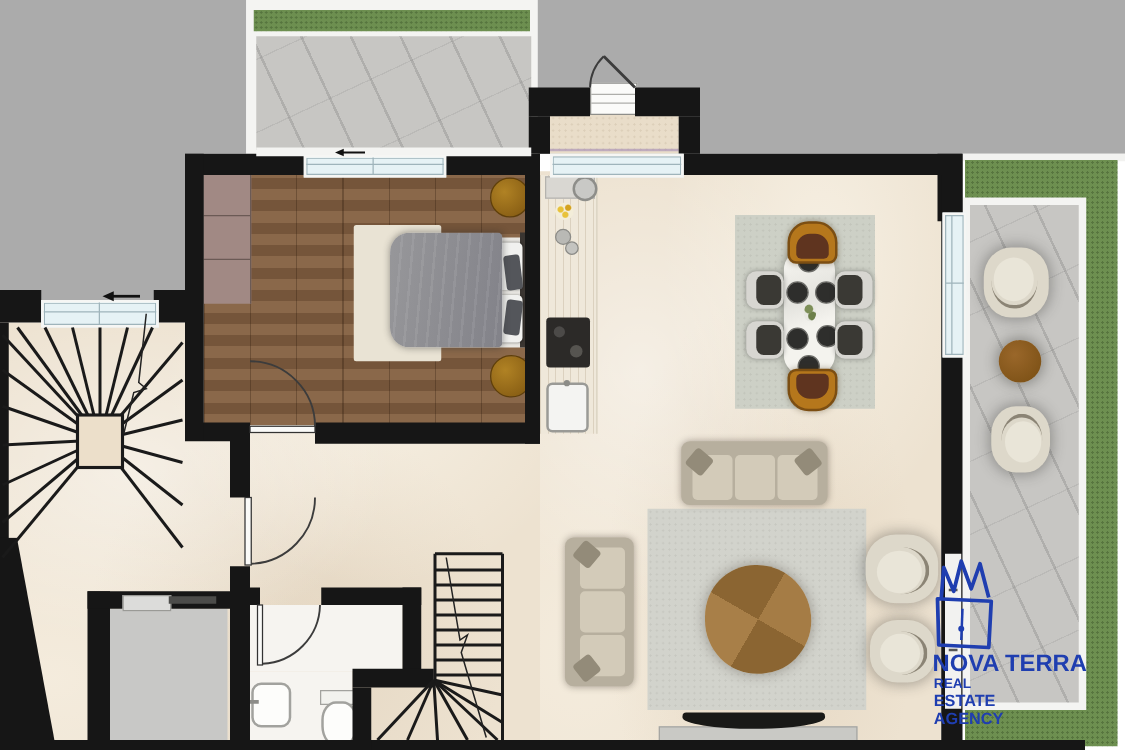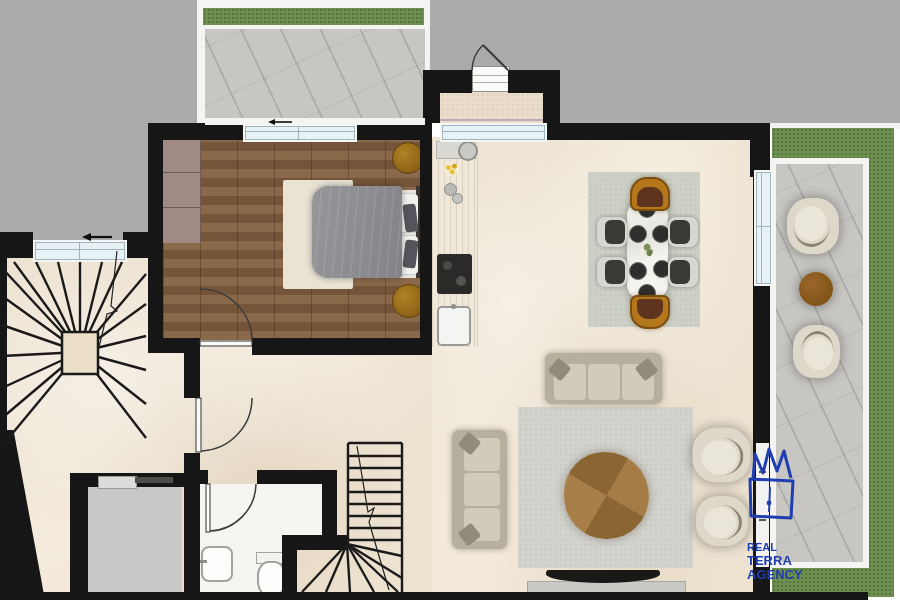--- a/index.html
+++ b/index.html
@@ -294,17 +294,18 @@
     </g>
 
     <g stroke="#1f3eb0" stroke-width="3" fill="none" stroke-linejoin="round">
       <path d="M753,479 L755,454 L763,473 L769,449 L777,471 L784,451 L791,478"></path>
       <path d="M750,479 L793,481 L791,518 L751,516 Z"></path>
       <line x1="770" y1="487" x2="769" y2="512" stroke-width="2"></line>
       <circle cx="769" cy="503" r="2.4" fill="#1f3eb0" stroke="none"></circle>
     </g>
   </svg>
 
+  <div class="abs logo-text" style="left:746px;top:521px;font-size:19px;letter-spacing:0px;">NOVA TERRA</div>
   <div class="abs logo-text" style="left:747px;top:541px;font-size:11px;line-height:13px;">REAL</div>
-  <div class="abs logo-text" style="left:747px;top:554px;font-size:13px;line-height:13px;">TERRA</div>
+  <div class="abs logo-text" style="left:747px;top:554px;font-size:13px;line-height:13px;">ESTATE</div>
   <div class="abs logo-text" style="left:747px;top:568px;font-size:13px;line-height:13px;">AGENCY</div>
 
 </div>
 
 </body></html>

